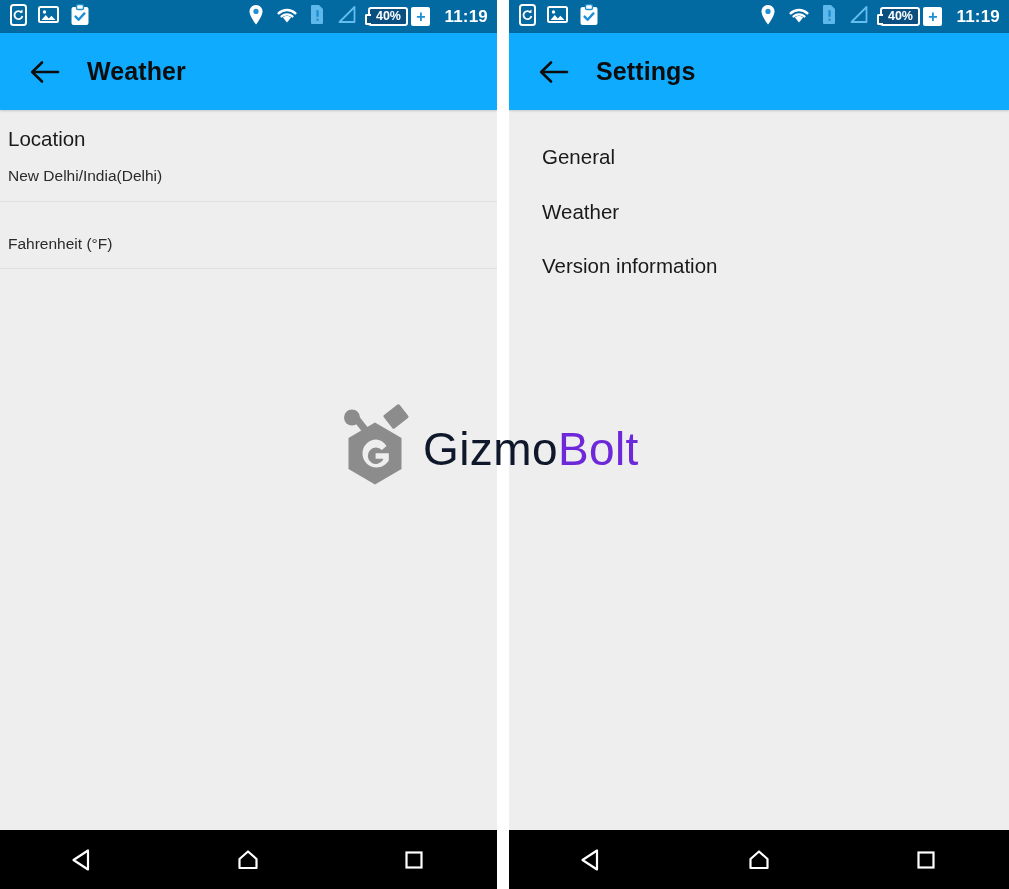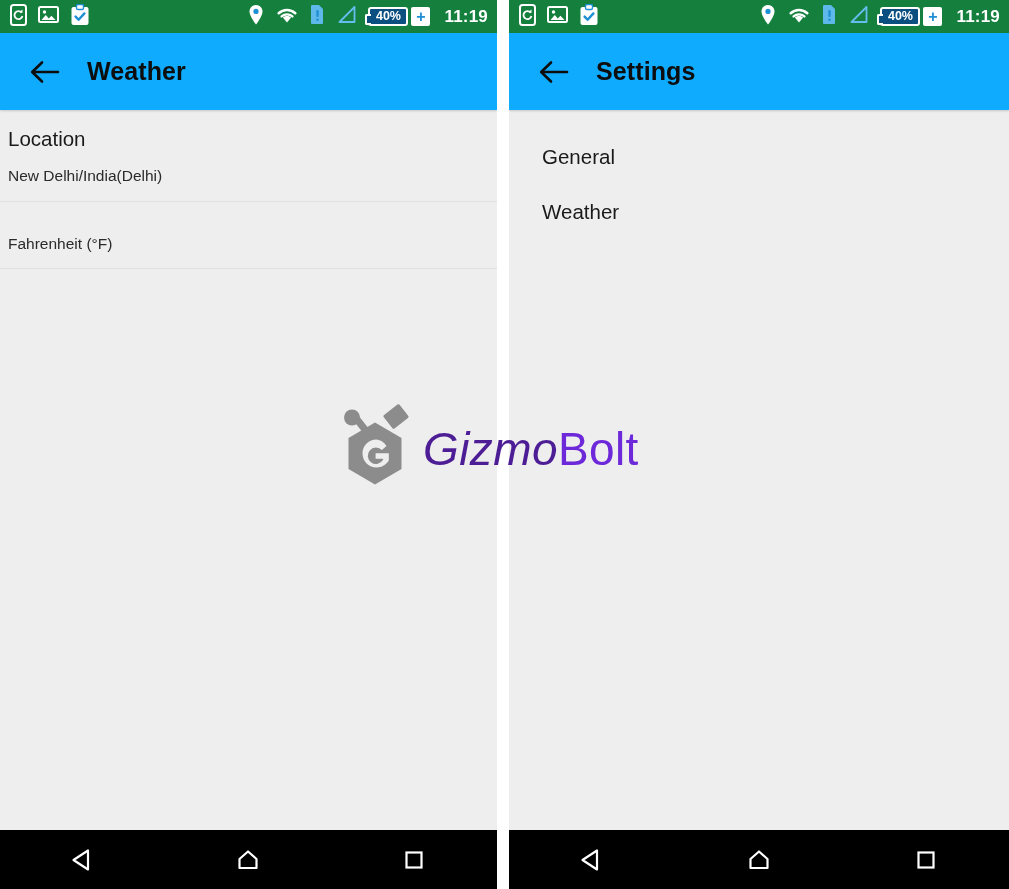--- a/index.html
+++ b/index.html
@@ -25,21 +25,21 @@
     background: #eeeeee;
     overflow: hidden;
     display: flex;
     flex-direction: column;
   }
   .phone.right { width: 500px; }
 
   
   .statusbar {
     height: 33px;
-    background: #15803d;
+    background: #0369a1;
     display: flex;
     flex: 0 0 auto;
     padding: 0 9px 0 10px;
     box-sizing: border-box;
   }
   .status-left { display: flex; align-items: center; gap: 11px; }
   .status-right { display: flex; align-items: center; gap: 11px; margin-left: auto; }
   .sicon { display: block; }
   .clock {
     color: #ffffff;
@@ -171,21 +171,21 @@
     z-index: 5;
     pointer-events: none;
     user-select: none;
   }
   .wm-text {
     font-size: 46px;
     line-height: 1;
     letter-spacing: .4px;
     white-space: nowrap;
   }
-  .wm-gizmo { color: #4c1d95; font-style: italic; }
+  .wm-gizmo { color: #0f172a; }
   .wm-bolt { color: #6d28d9; font-weight: normal; }
 
   
   .navbar {
     height: 59px;
     background: #000000;
     display: flex;
     align-items: center;
     justify-content: space-around;
     flex: 0 0 auto;
@@ -374,20 +374,23 @@
       <div class="appbar-title">Settings</div>
     </div>
 
     <div class="content">
       <div class="slist">
         <div class="sitem">
           <span class="sitem-label">General</span>
         </div>
         <div class="sitem">
           <span class="sitem-label">Weather</span>
+        </div>
+        <div class="sitem">
+          <span class="sitem-label">Version information</span>
         </div>
       </div>
     </div>
 
     <div class="navbar">
       <div class="navbtn">
         <svg width="30" height="30" viewBox="0 0 30 30">
             <path d="M20 5.5v19L5.5 15z" fill="none" stroke="#ffffff" stroke-width="2.2" stroke-linejoin="round"></path>
           </svg>
       </div>

